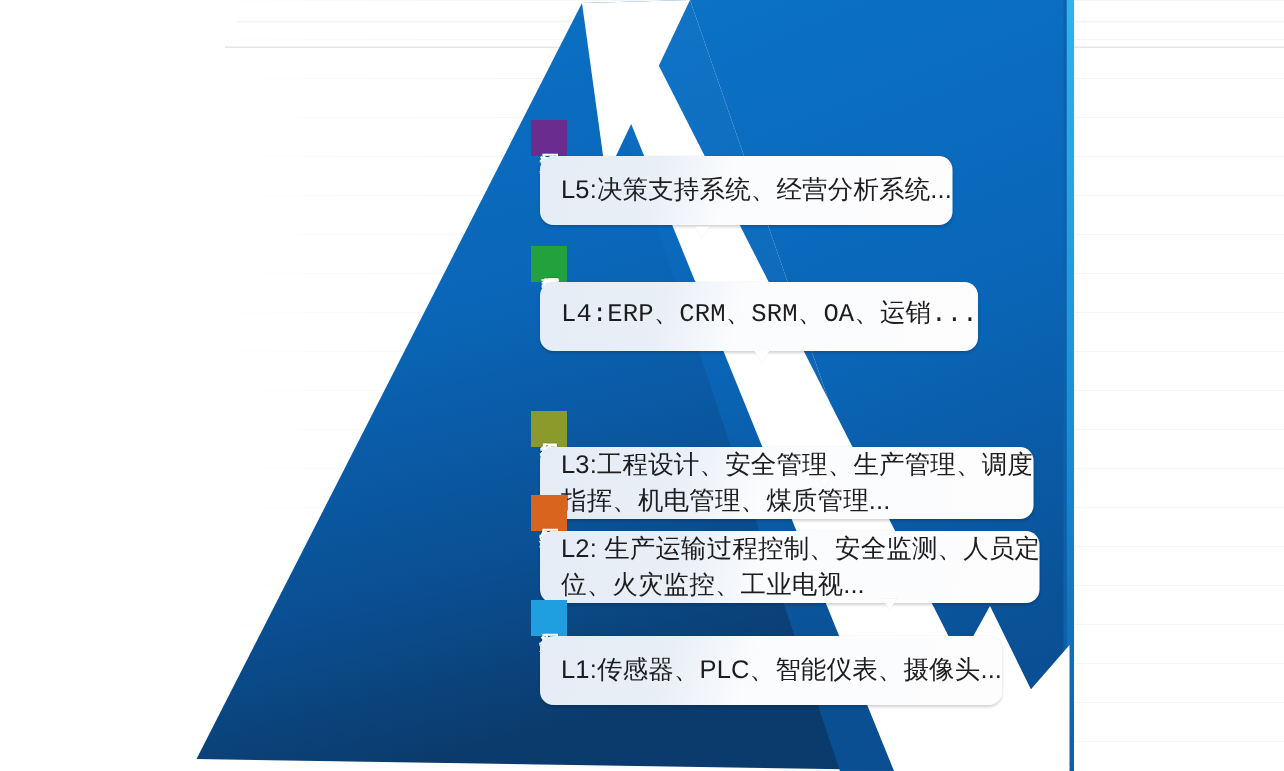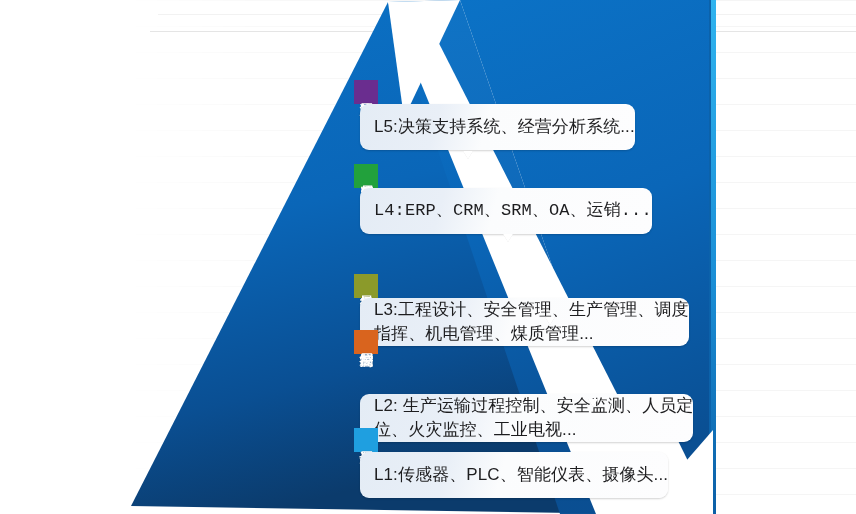--- a/index.html
+++ b/index.html
@@ -82,22 +82,22 @@
     font-size:17px;
     line-height:1.42;
     letter-spacing:.1px;
     white-space:pre-line;
   }
 
   
   #row5{left:354px;top:80px;width:362px;height:70px;}
   #row4{left:354px;top:164px;width:362px;height:70px;font-family:Liberation Mono, monospace;}
   #row3{left:354px;top:246px;width:362px;height:70px;margin-top:28px;}
-  #row2{left:354px;top:330px;width:362px;height:70px;gap:40px;}
-  #row1{left:354px;top:428px;width:362px;height:70px;}
+  #row2{left:354px;top:330px;width:362px;height:70px;}
+  #row1{left:354px;top:400px;width:362px;height:70px;}
 
   
   .arrow{
     position:absolute;
     width:0;height:0;
     border-left:5px solid transparent;
     border-right:5px solid transparent;
     border-top:8px solid #ffffff;
     filter:drop-shadow(0 0 .5px rgba(0,0,0,.15));
   }

